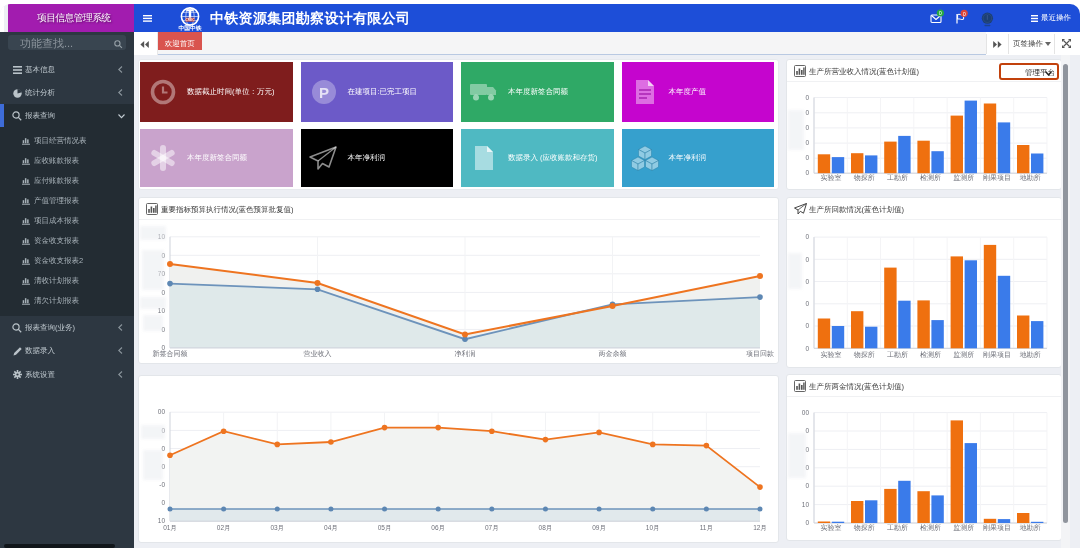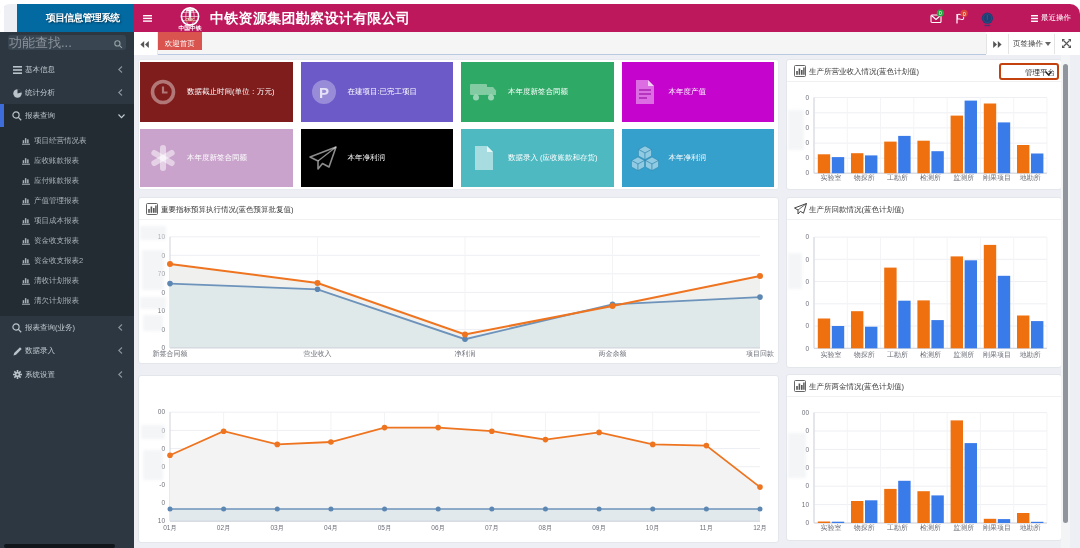--- a/index.html
+++ b/index.html
@@ -1,30 +1,30 @@
 <!DOCTYPE html>
 <html><head><meta charset="utf-8"><style>
 *{margin:0;padding:0;box-sizing:border-box}
 html,body{width:1080px;height:548px;background:#fff;overflow:hidden}
 body{font-family:"Liberation Sans",sans-serif;-webkit-font-smoothing:antialiased}
 .page{position:relative;width:1080px;height:548px;background:#fff}
 .win{position:absolute;left:0;top:4px;width:1080px;height:544px;border-radius:10px 10px 0 0;overflow:hidden;background:#edeff4}
 .abs{position:absolute}
-.sbhead{left:17px;top:0;width:131.5px;height:28px;background:#0369a1;color:#fff;
- font-size:9.8px;font-weight:bold;letter-spacing:-.6px;line-height:28px;text-align:center;
+.sbhead{left:8px;top:0;width:131.5px;height:28px;background:#a21caf;color:#fff;
+ font-size:9.8px;font-weight:normal;letter-spacing:-.6px;line-height:28px;text-align:center;
  text-shadow:1px 1px 2px rgba(0,0,0,.45)}
-.navbar{left:134px;top:0;width:946px;height:36px;background:#be185d}
+.navbar{left:134px;top:0;width:946px;height:36px;background:#1d4ed8}
 .title{left:76px;top:0;height:28px;line-height:29px;color:#fff;font-size:14px;font-weight:bold;letter-spacing:.3px;white-space:nowrap}
 .tabbar{left:134px;top:28px;width:946px;height:23px;background:#f5f5f6;border-bottom:1px solid #b9c9e2}
 .tbtn{position:absolute;top:0;height:23px;background:#fff}
 .redtab{position:absolute;left:23.5px;top:0;width:44.5px;height:18px;background:#d9544e;color:#fff;
  font-size:7.5px;text-align:center;line-height:23px}
 .sidebar{position:absolute;left:0;top:28px;width:134px;height:516px;background:#2d3741;color:#c3ccd2;font-size:7.5px}
 .sbsearch{position:absolute;left:8px;top:3px;width:118px;height:15px;background:#394550;border-radius:3px;
- color:#8b949c;font-size:13px;line-height:16.5px;padding-left:1px}
+ color:#8b949c;font-size:11px;line-height:16.5px;padding-left:12px}
 .msub{position:absolute;left:0;width:134px;background:#232c33}
 .sitem{position:absolute;left:34px;height:20px;line-height:20px;color:#a9b3ba;white-space:nowrap}
 .activebar{position:absolute;left:0;width:3.5px;background:#3e6cd8}
 .panel{position:absolute;background:#fff;border:1px solid #e3e6ea;border-radius:3px}
 .phead{position:absolute;left:0;top:0;right:0;height:22px;border-bottom:1px solid #f0f1f3}
 .ptxt{position:absolute;left:22px;top:7px;font-size:7.5px;color:#3a3a3a;white-space:nowrap}
 .tile{position:absolute;color:#fff;font-size:7.5px}
 .tx{position:absolute;left:47px;top:50%;margin-top:-5px;white-space:nowrap}
 svg{position:absolute;left:0;top:0;overflow:visible}
 .wm{position:absolute;background:#ebedf1;opacity:.55;filter:blur(1.8px)}

